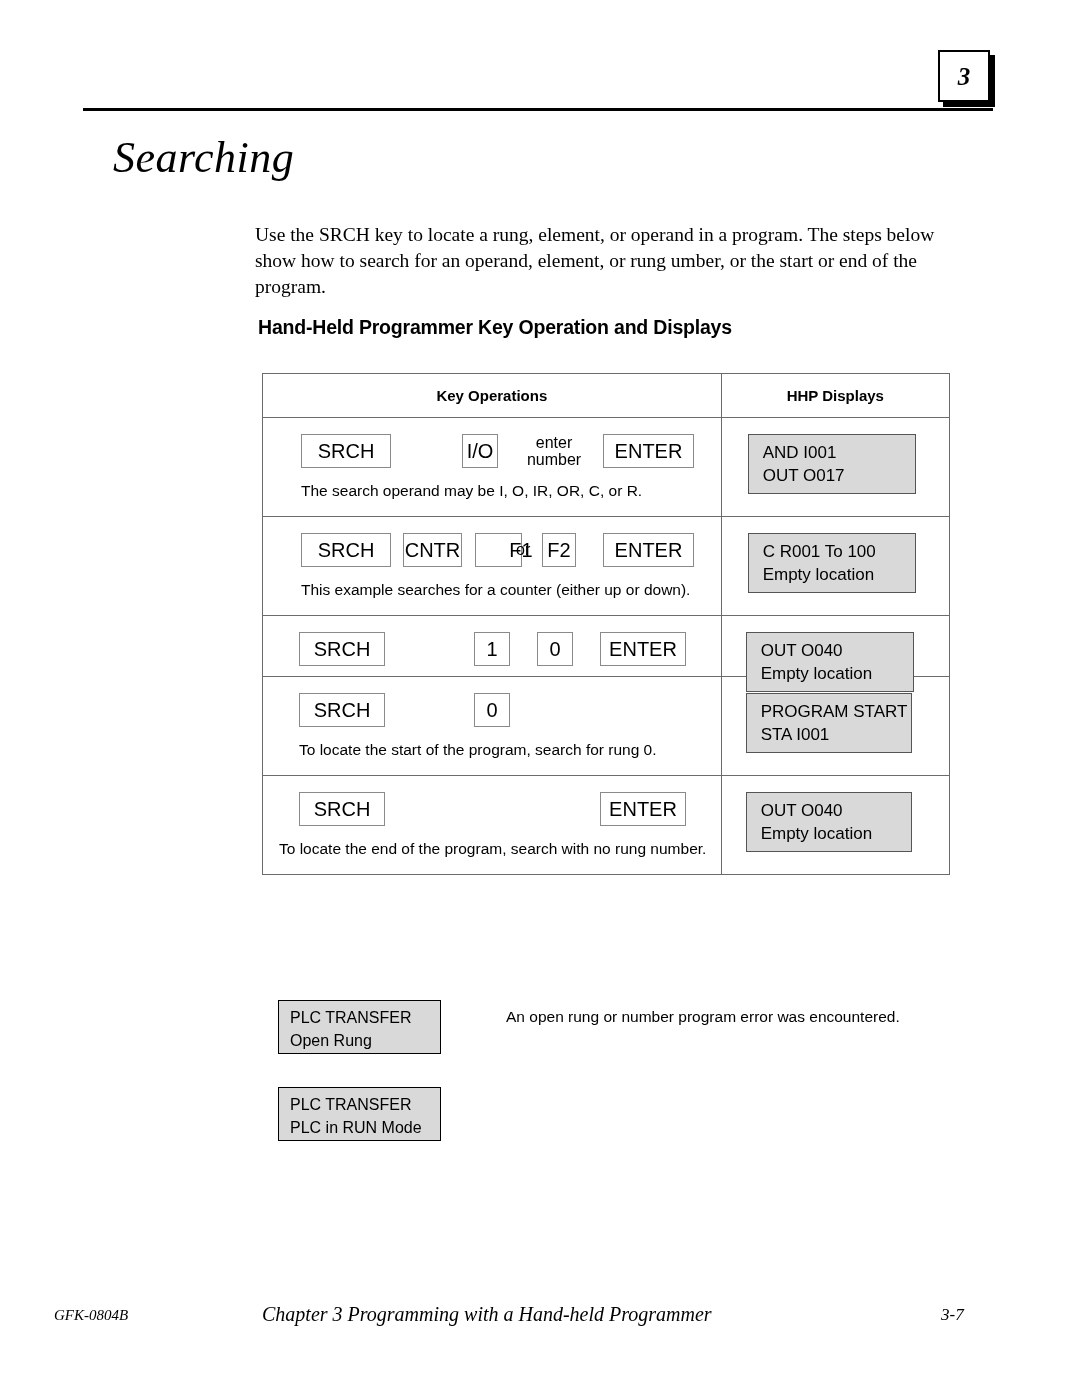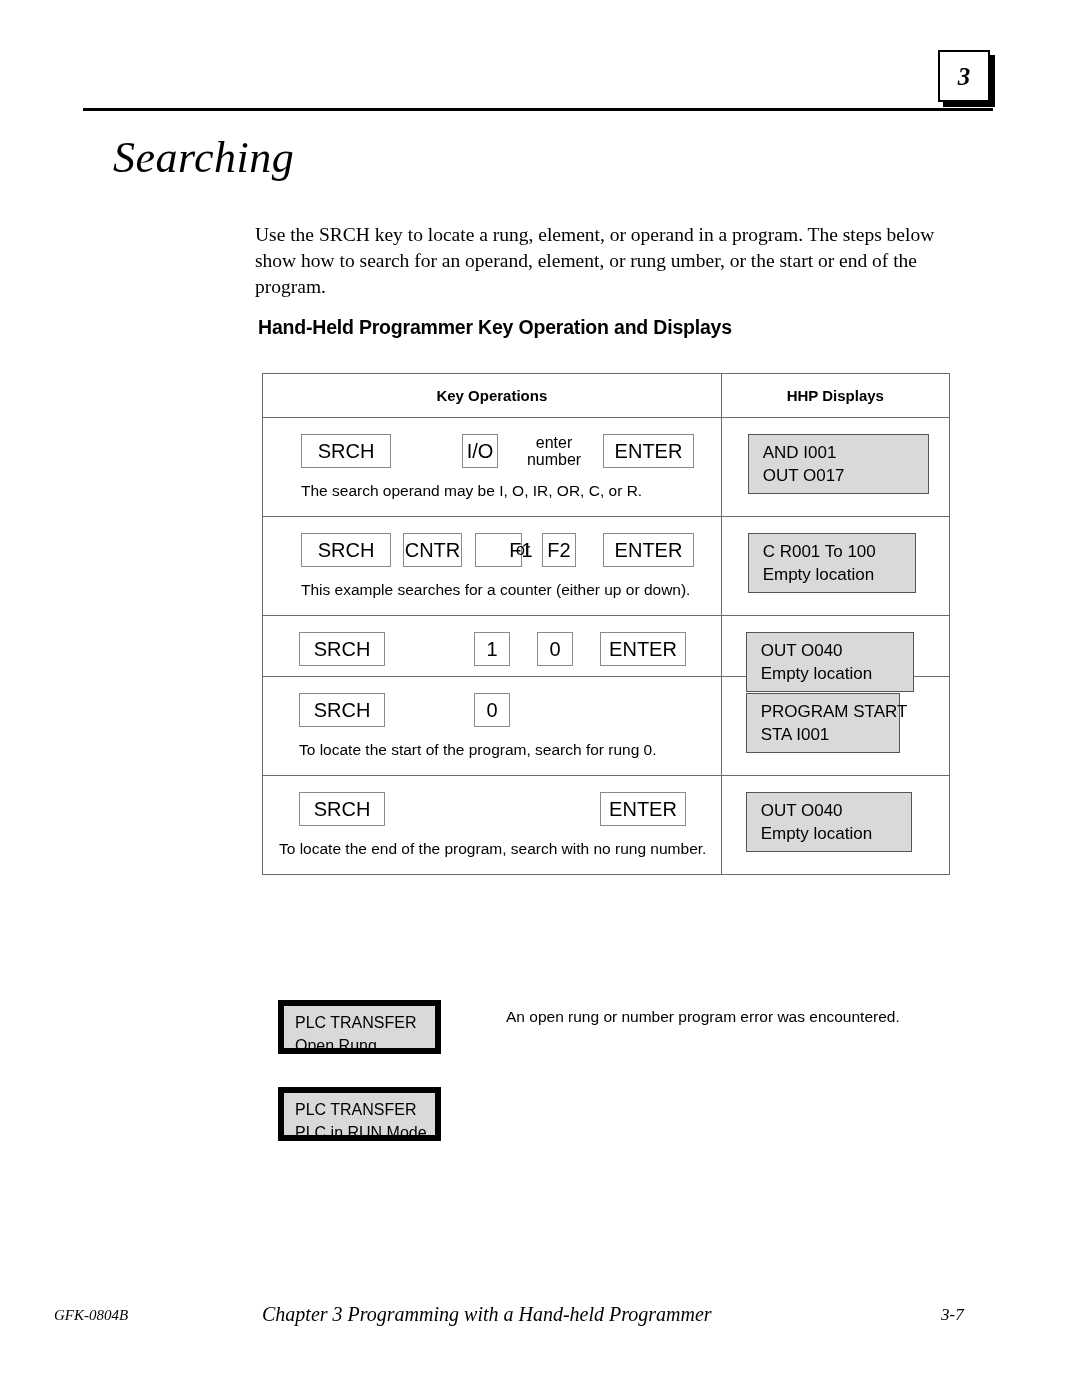--- a/index.html
+++ b/index.html
@@ -174,21 +174,21 @@
     width: 700px;
     height: 58px;
   }
   .plc-box {
     position: absolute;
     left: 0;
     top: 0;
     width: 163px;
     height: 54px;
     background: #d9d9d9;
-    border: 6px solid #000000;
+    border: 1px solid #000000;
     box-sizing: border-box;
     padding: 5px 0 0 11px;
     font-size: 16px;
     line-height: 23px;
     white-space: nowrap;
   }
   .plc-desc {
     position: absolute;
     top: 8px;
     font-size: 15.5px;
@@ -253,21 +253,21 @@
         <div class="key-box" style="left:199px;width:36px;">I/O</div>
         <div class="plain-label two-line" style="left:258px;width:66px;">
           <span>enter</span>
           <span>number</span>
         </div>
         <div class="key-box" style="left:340px;width:91px;">ENTER</div>
       </div>
       <div class="caption">The search operand may be I, O, IR, OR, C, or R.</div>
     </div>
     <div class="col-disp">
-      <div class="hhp-box" style="left:26px;top:16px;width:181px;">
+      <div class="hhp-box" style="left:26px;top:16px;width:168px;">
         <div>AND  I001</div>
         <div>OUT  O017</div>
       </div>
     </div>
   </div>
 
   <div class="tbl-row">
     <div class="col-ops">
       <div class="keys-line">
         <div class="key-box" style="left:38px;width:90px;">SRCH</div>
@@ -306,21 +306,21 @@
 
   <div class="tbl-row">
     <div class="col-ops">
       <div class="keys-line">
         <div class="key-box" style="left:36px;width:86px;">SRCH</div>
         <div class="key-box" style="left:211px;width:36px;">0</div>
       </div>
       <div class="caption" style="padding-left:36px;">To locate the start of the program, search for rung 0.</div>
     </div>
     <div class="col-disp">
-      <div class="hhp-box" style="left:24px;top:16px;width:154px;">
+      <div class="hhp-box" style="left:24px;top:16px;width:166px;">
         <div>PROGRAM START</div>
         <div>STA  I001</div>
       </div>
     </div>
   </div>
 
   <div class="tbl-row last">
     <div class="col-ops">
       <div class="keys-line">
         <div class="key-box" style="left:36px;width:86px;">SRCH</div>

